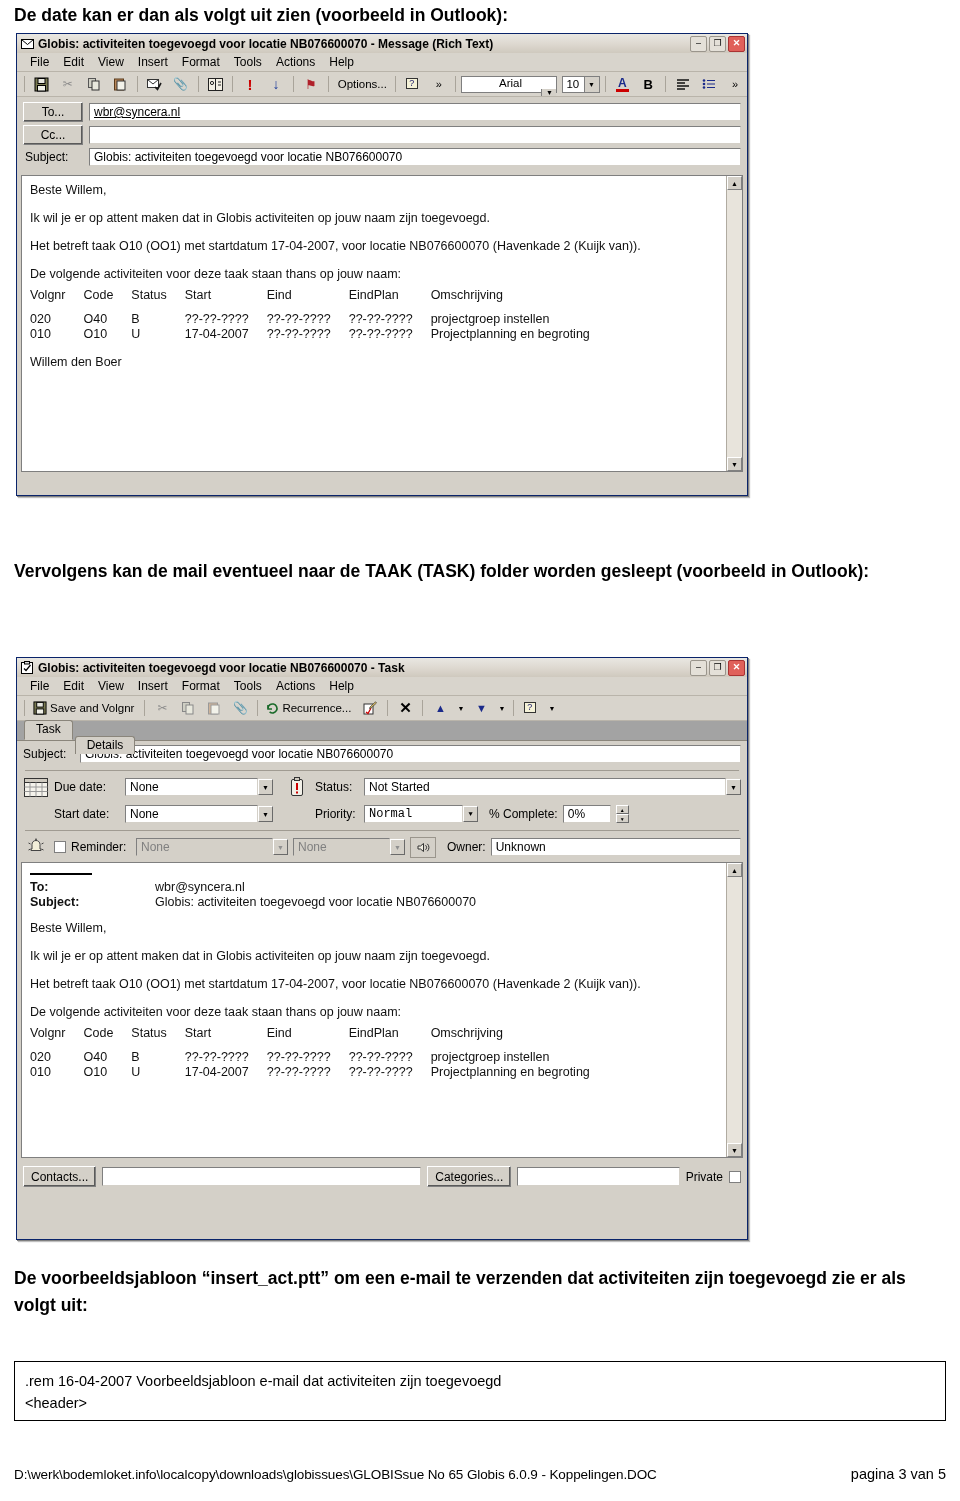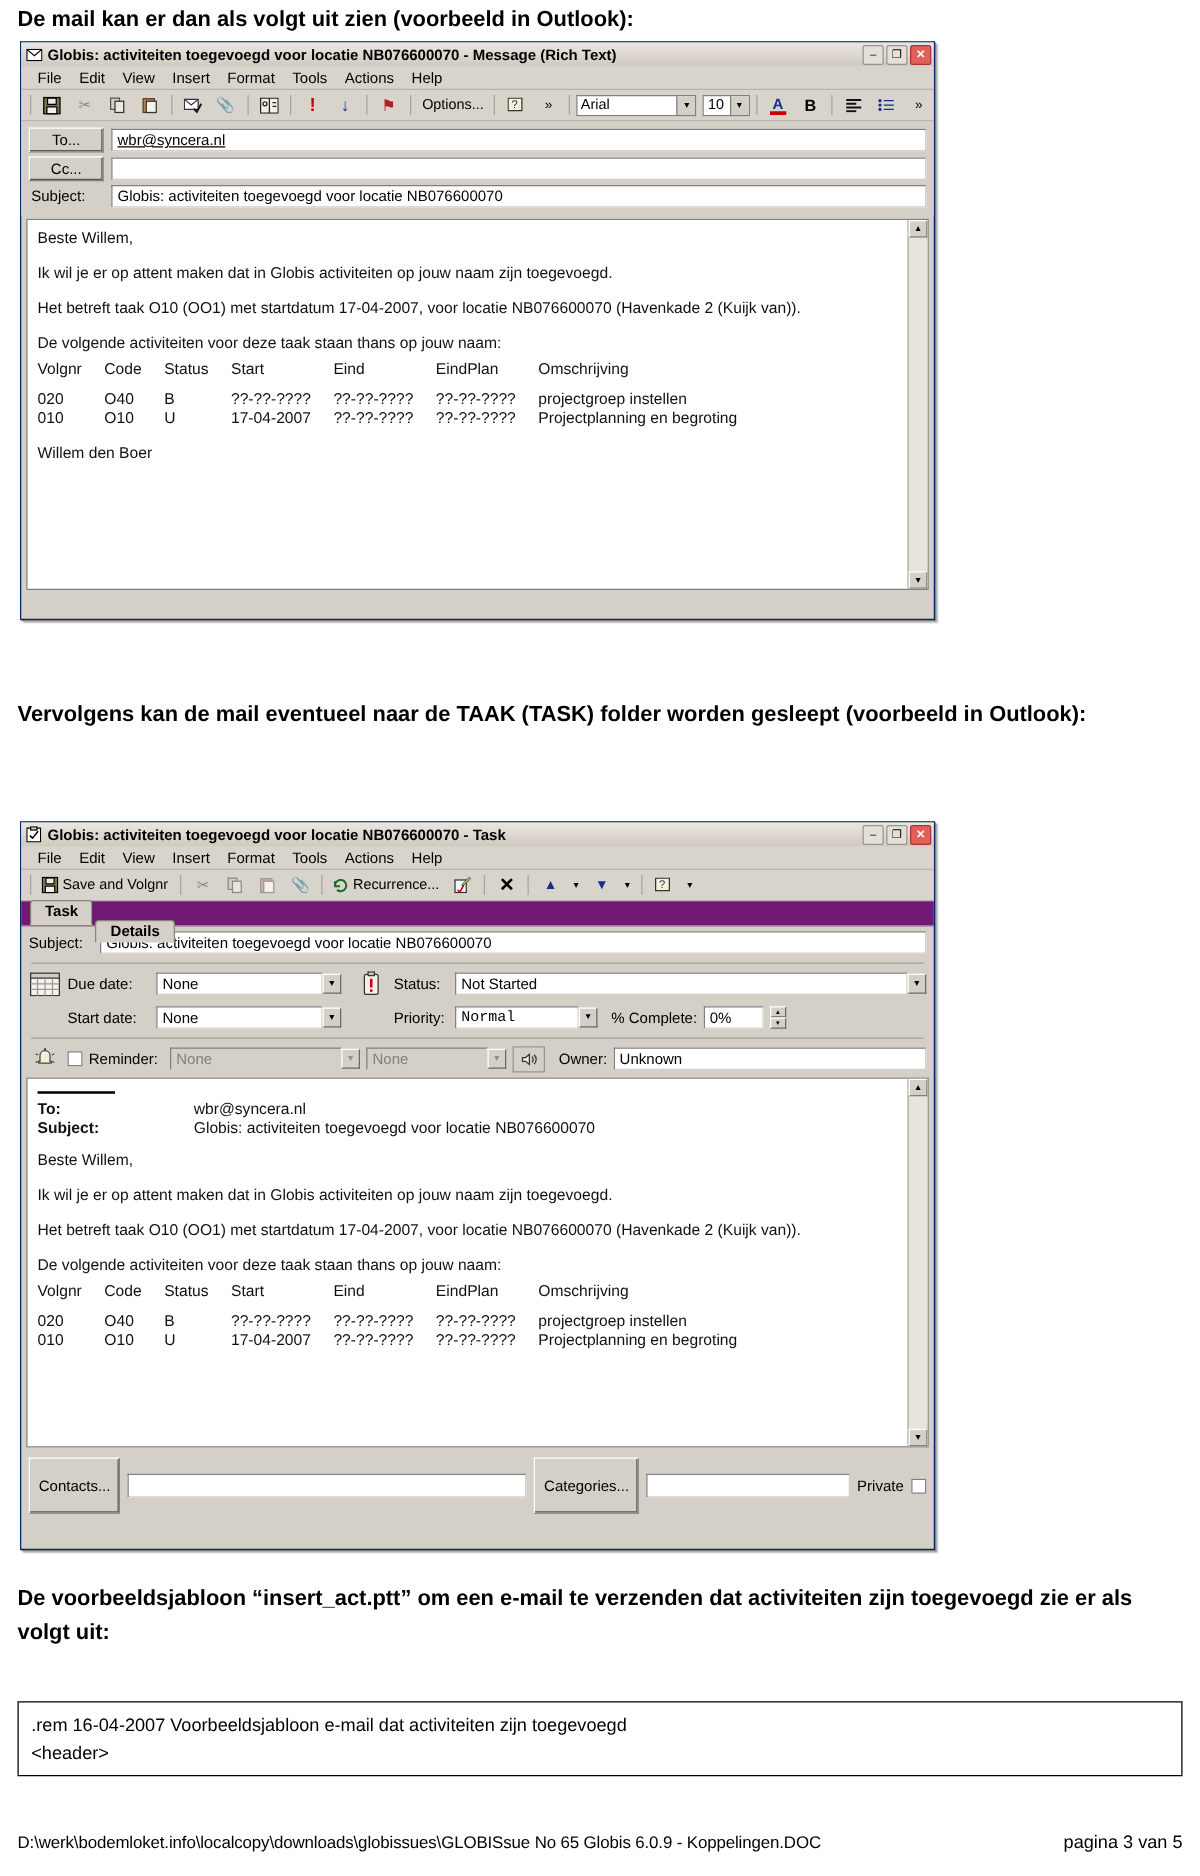--- a/index.html
+++ b/index.html
@@ -222,22 +222,21 @@
     font-size: 7px;
     box-sizing: border-box;
   }
 
   
   .tabstrip {
     display: flex; align-items: flex-end;
     height: 19px;
     padding-left: 7px;
     border-bottom: 1px solid #8a857b;
-    background: #701a75;
-    font-weight: bold;
+    background: #a3a3a3;
   }
   .tab {
     font-size: 12px;
     padding: 1px 11px 2px 11px;
     border: 1px solid #8a857b;
     border-bottom: none;
     border-radius: 3px 3px 0 0;
     background: #d4d0c8;
     margin-right: 2px;
     position: relative; top: 14px;
@@ -286,38 +285,38 @@
     display: flex; align-items: center; gap: 6px;
     padding: 4px 6px 5px 6px;
   }
   .btn3d {
     background: #d4d0c8;
     border: 1px solid #fff;
     border-right-color: #808080; border-bottom-color: #808080;
     box-shadow: inset -1px -1px 0 #5a5a5a;
     height: 19px; font-size: 12px;
     display: flex; align-items: center; justify-content: center;
-    padding: 12px 7px; white-space: nowrap; flex: 0 0 auto;
+    padding: 0 7px; white-space: nowrap; flex: 0 0 auto;
   }
   .flatfield {
     background: #fff; border: 1px solid #7f7f7f;
     border-right-color: #d4d0c8; border-bottom-color: #d4d0c8;
     height: 19px; box-sizing: border-box;
   }
 
   
   .prehdr { margin-bottom: 10px; }
   .prehdr .rule { width: 62px; height: 2px; background: #000; margin-bottom: 5px; }
   .prehdr-row { display: flex; font-size: 12.5px; line-height: 15px; }
   .prehdr-row .k { width: 125px; font-weight: bold; }
 </style>
 </head>
 <body>
 
-<div class="doc-para bold" id="intro-para">De mail kan er dan als volgt uit zien (voorbeeld in Outlook):</div>
+<div class="doc-para bold" id="intro-para">De date kan er dan als volgt uit zien (voorbeeld in Outlook):</div>
 
 <div class="win win-outer-shadow" style="left:16px; top:33px; width:732px; height:463px;">
 
   <div class="titlebar pale">
     <span class="title-icon">
       <svg width="13" height="10" viewBox="0 0 13 10">
         <rect x="0.5" y="0.5" width="12" height="9" fill="#fff" stroke="#000"></rect>
         <path d="M0.5 0.5 L6.5 5.5 L12.5 0.5" fill="none" stroke="#000"></path>
       </svg>
     </span>
@@ -400,21 +399,21 @@
     <span class="tb-sep"></span>
     <span class="tb-btn">
       <svg width="14" height="13" viewBox="0 0 14 13">
           <rect x="0.5" y="0.5" width="11" height="10" fill="#f5f2d8" stroke="#333"></rect>
           <text x="5.8" y="8.2" font-size="9" text-anchor="middle" fill="#1a1a6a" font-family="Liberation Sans">?</text>
         </svg>
     </span>
     <span class="tb-btn" style="font-size:11px;">»</span>
 
     <span class="tb-sep" style="margin-left:2px;"></span>
-    <span class="combo" style="width:128px;">
+    <span class="combo" style="width:128px;flex-direction:column;">
       <span>Arial</span>
       <span class="arrow">▼</span>
     </span>
     <span class="combo" style="width:48px; margin-left:3px;">
       <span>10</span>
       <span class="arrow">▼</span>
     </span>
     <span class="tb-sep"></span>
     <span class="tb-btn" style="flex-direction:column;line-height:1;">
       <span style="font-weight:bold;color:#1a2a8a;font-size:12px;">A</span>

